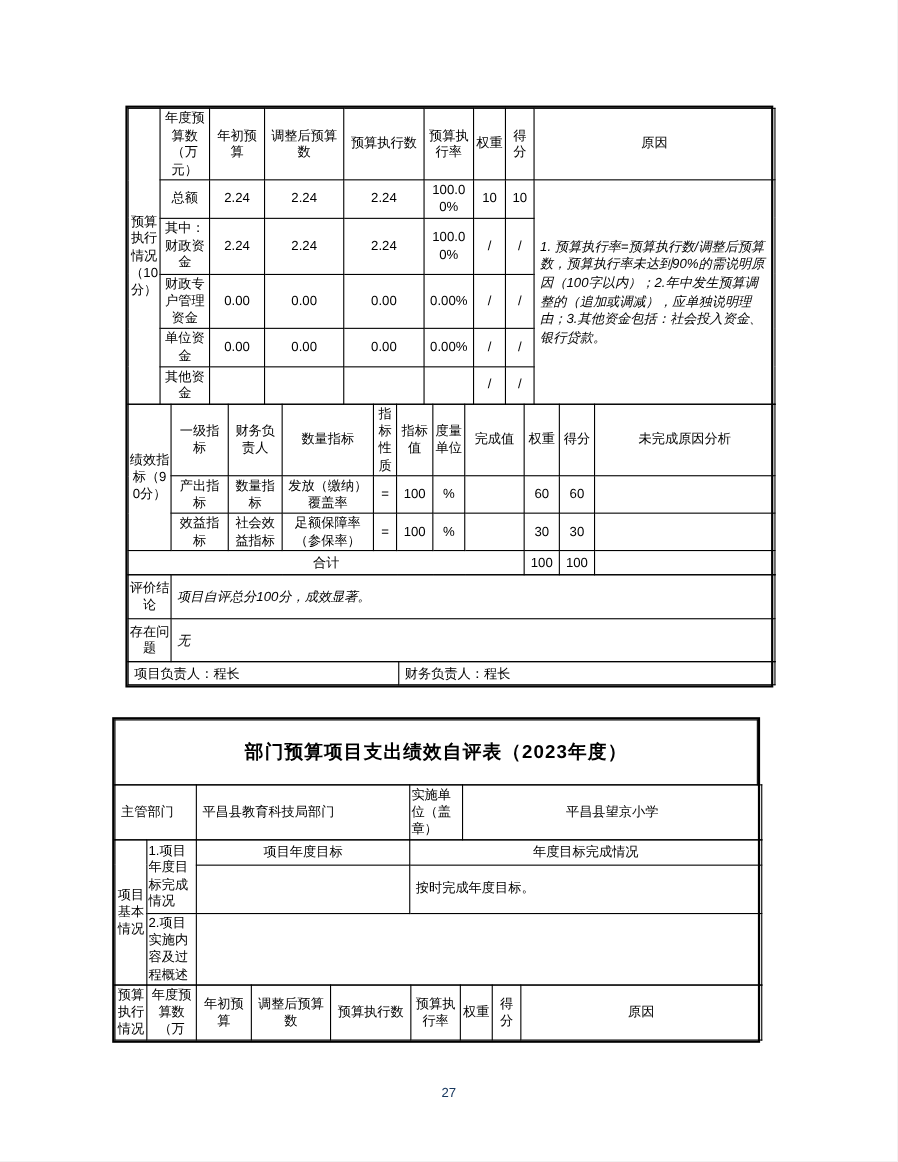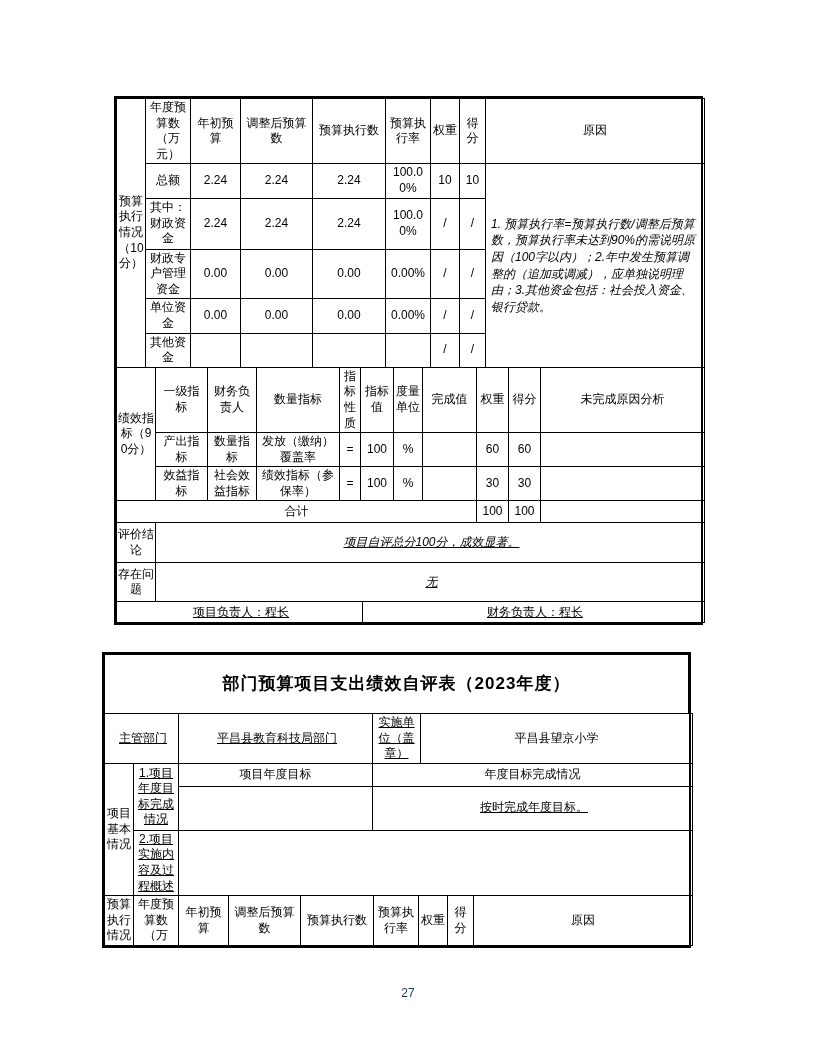--- a/index.html
+++ b/index.html
@@ -14,21 +14,21 @@
   .t2 { left:102px; top:652px; width:589px; }
   .tablewrap table {
     width:100%; border-collapse:collapse; table-layout:fixed;
   }
   .tablewrap table + table { margin-top:-1px; }
   td {
     border:1px solid #000; font-size:12px; line-height:1.3;
     text-align:center; vertical-align:middle; padding:1px 2px;
     word-break:break-all; overflow:hidden;
   }
-  td.left  { text-align:center; padding-left:5px;text-decoration:underline; }
+  td.left  { text-align:left; padding-left:5px; }
   td.italic{ font-style:italic; }
   td.tight { padding:1px 1px; }
   td.note  { text-align:left; font-style:italic; padding:2px 5px; line-height:1.38; }
   td.title-cell { font-size:17px; font-weight:bold; letter-spacing:1px; border-bottom:1px solid #000; }
   .pagenum {
     position:absolute; top:986px; left:0; width:100%;
     text-align:center; font-size:12px; color:#17375e;
   }
 </style>
 </head>
@@ -147,21 +147,21 @@
         <td>100</td>
         <td>%</td>
         <td></td>
         <td>60</td>
         <td>60</td>
         <td></td>
       </tr>
       <tr style="height:32px">
         <td>效益指标</td>
         <td>社会效益指标</td>
-        <td>绩效指标（参保率）</td>
+        <td>足额保障率（参保率）</td>
         <td>=</td>
         <td>100</td>
         <td>%</td>
         <td></td>
         <td>30</td>
         <td>30</td>
         <td></td>
       </tr>
       <tr style="height:22px">
         <td colspan="8">合计</td>

